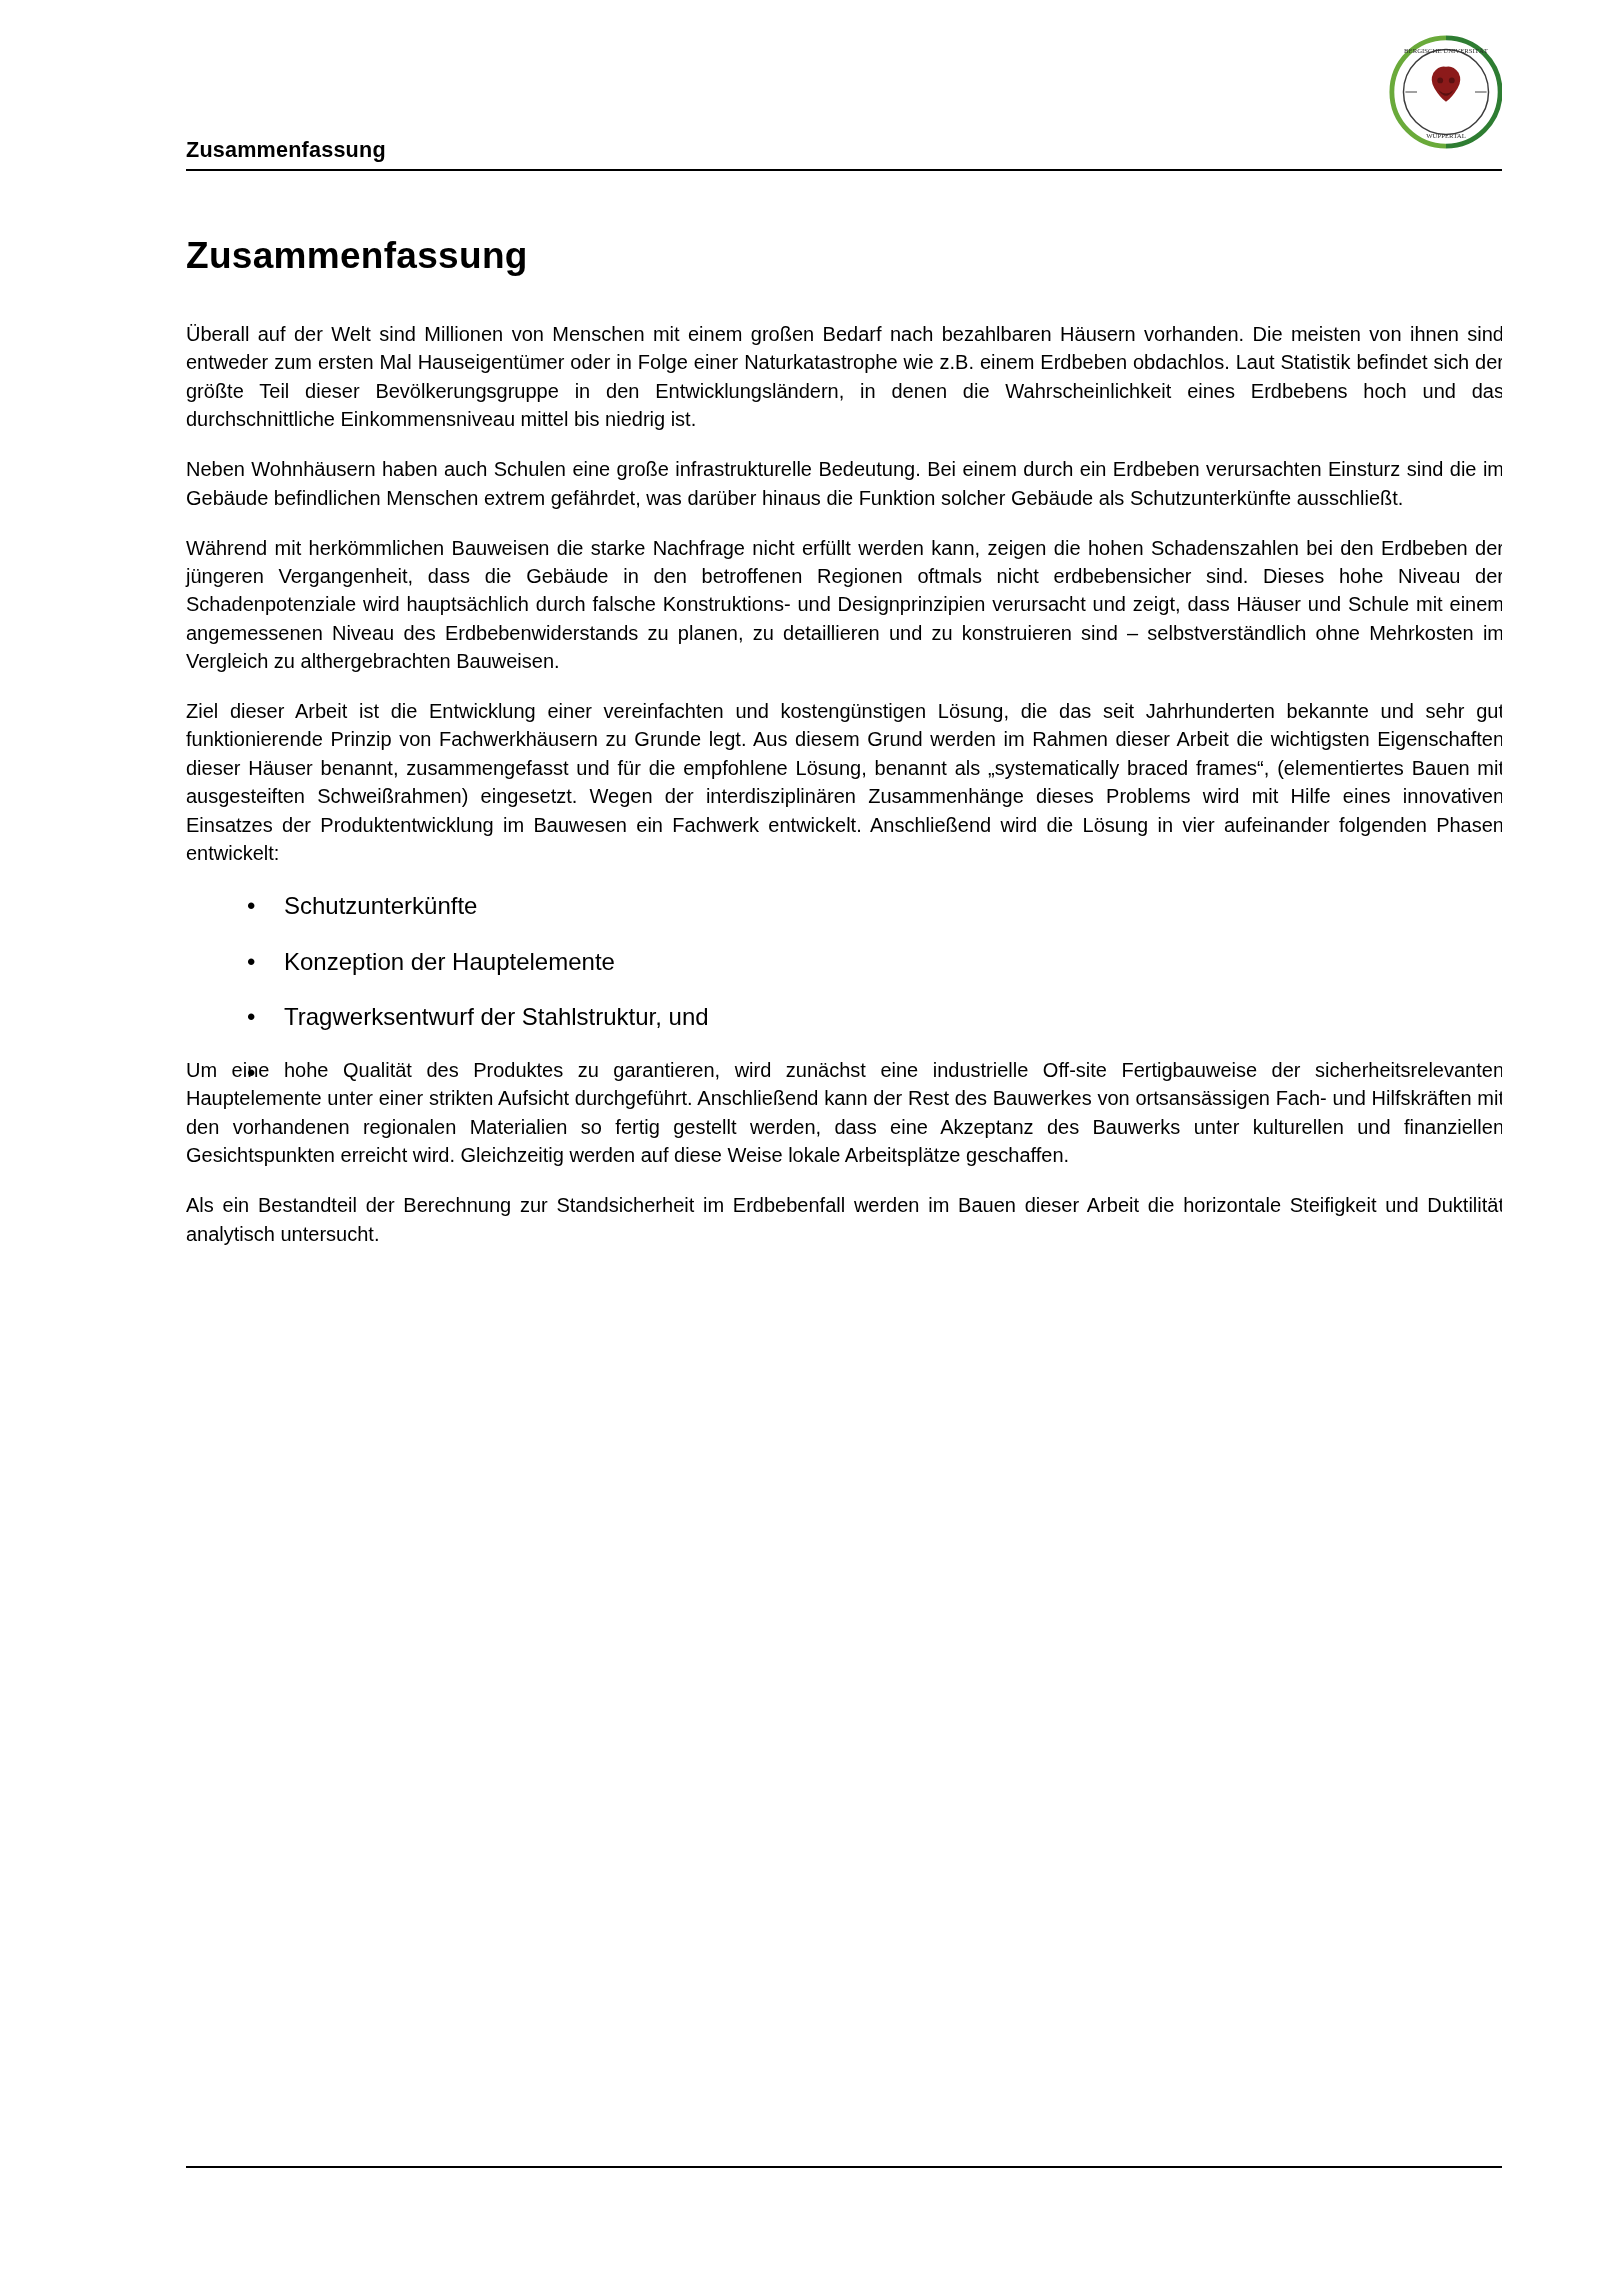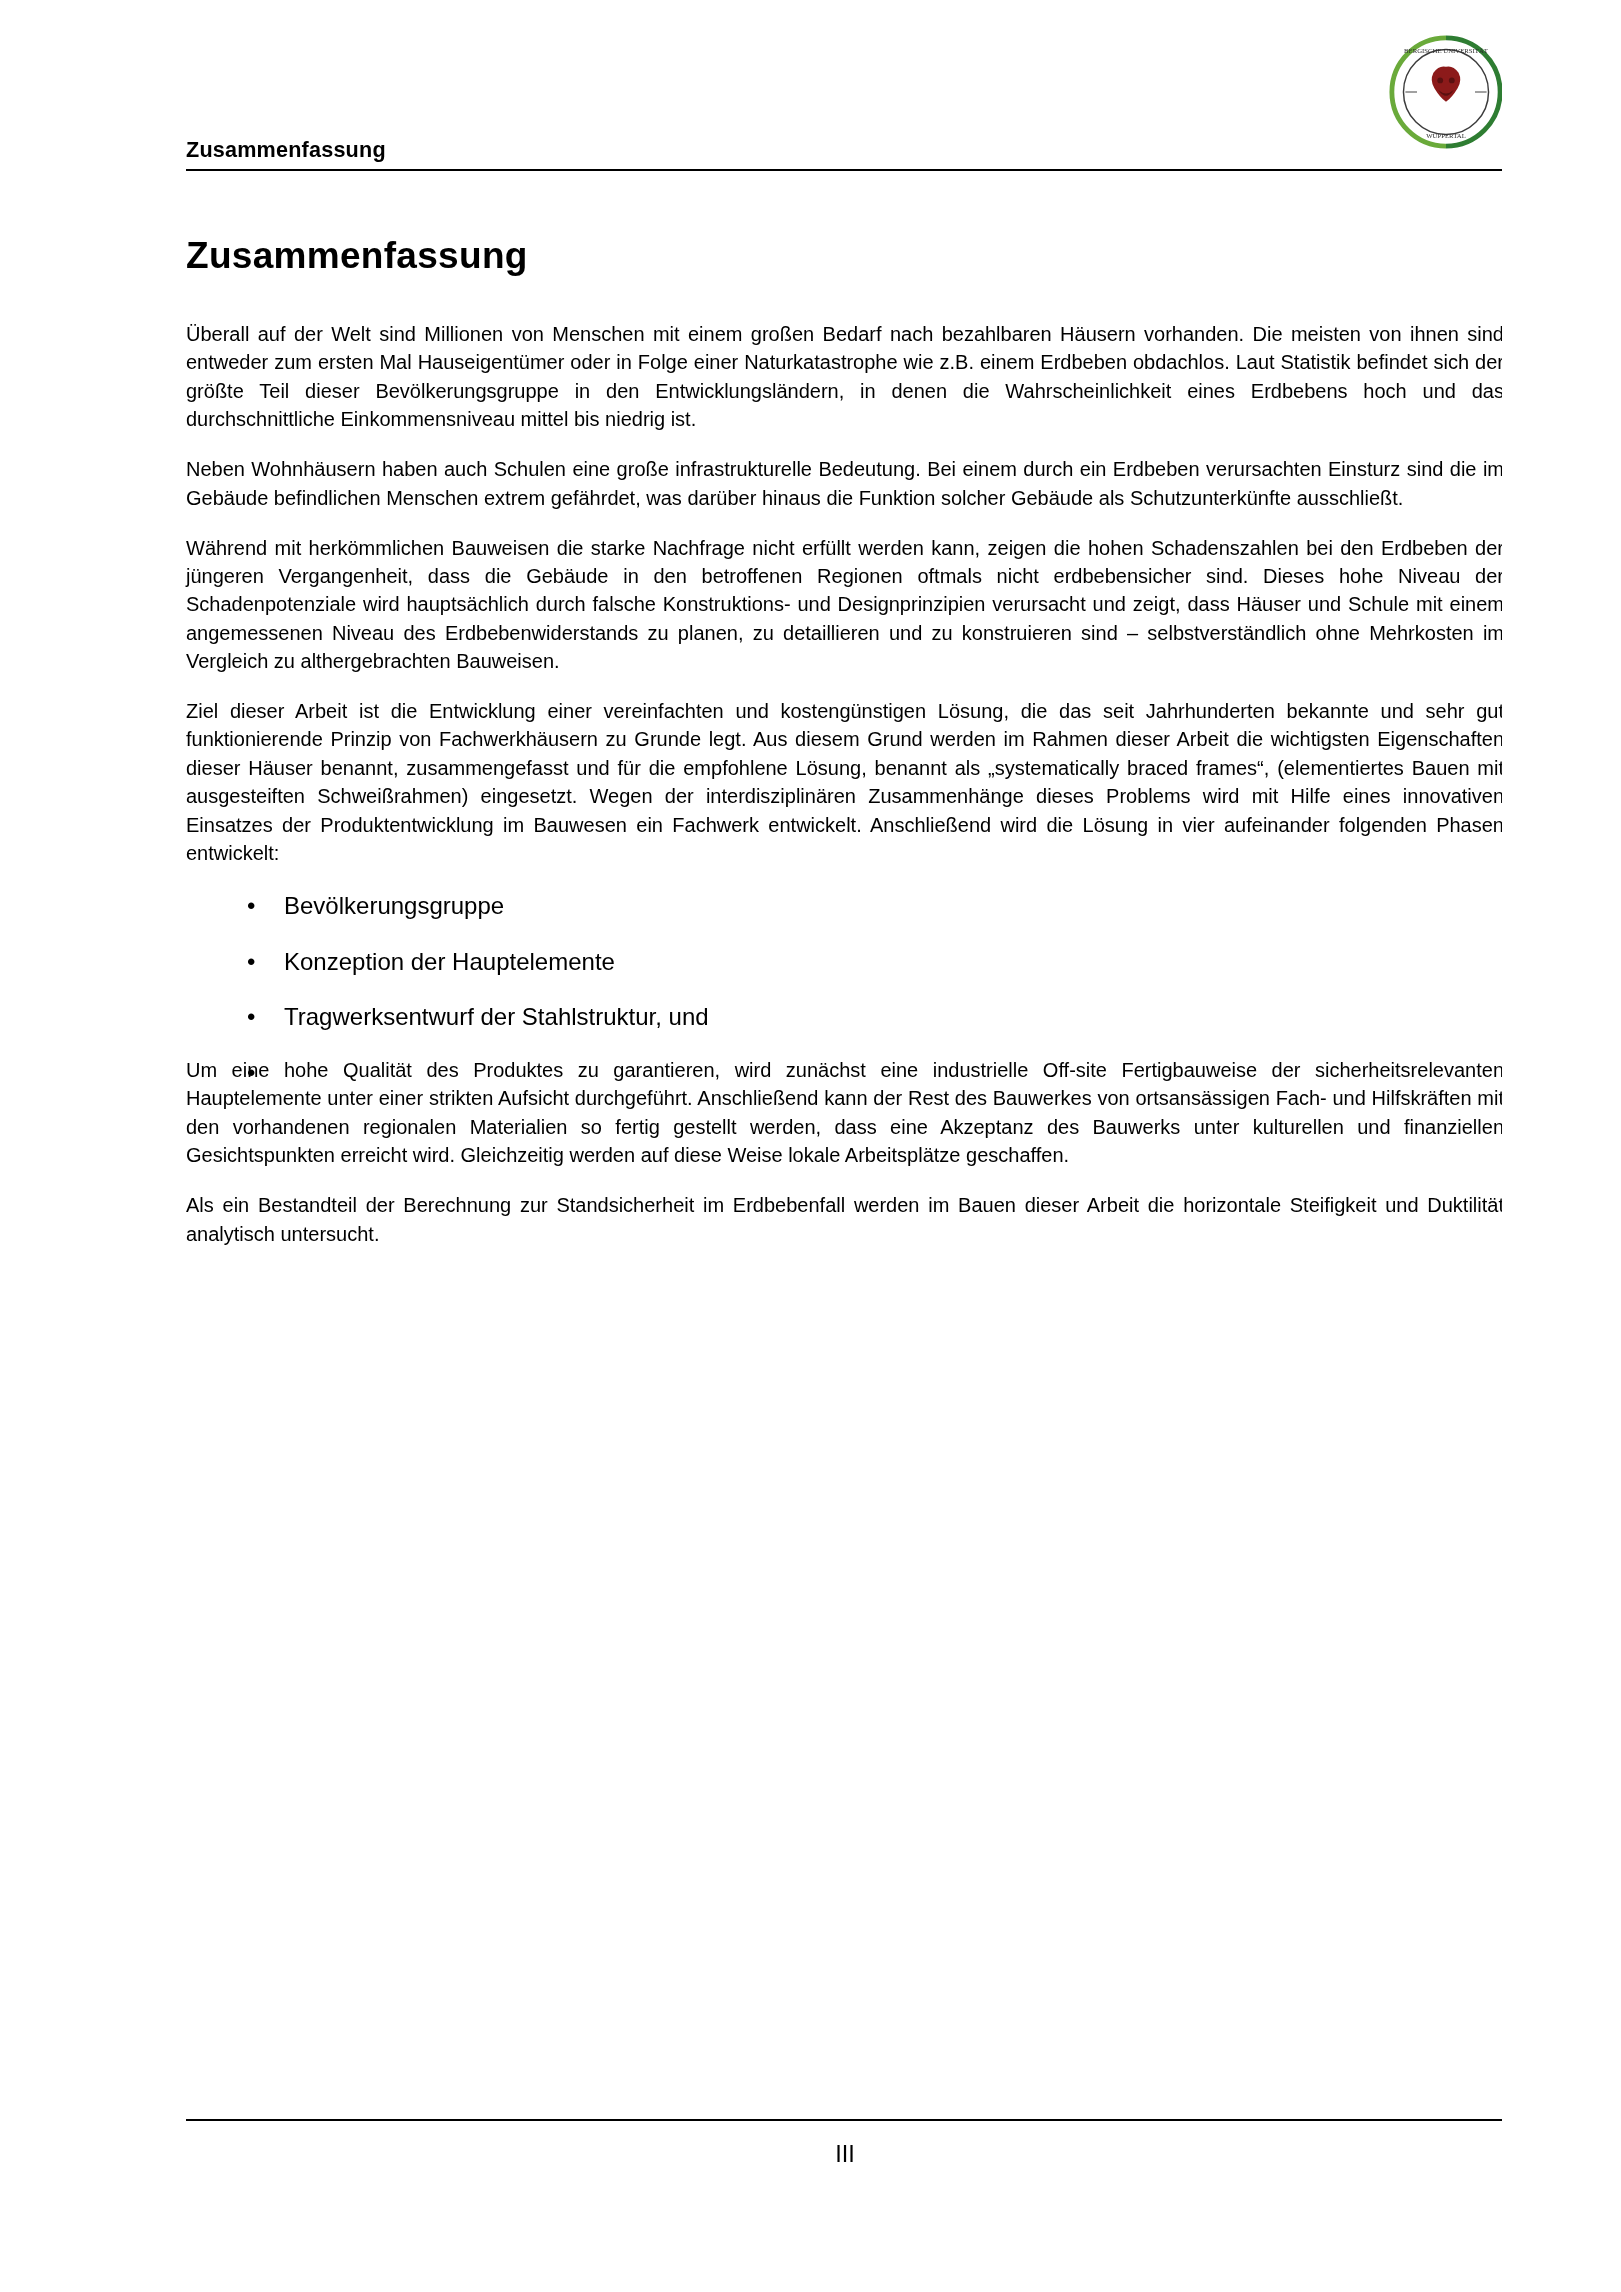--- a/index.html
+++ b/index.html
@@ -144,21 +144,21 @@
     <h1 class="doc-title">Zusammenfassung</h1>
 
     <p class="para">Überall auf der Welt sind Millionen von Menschen mit einem großen Bedarf nach bezahlbaren Häusern vorhanden. Die meisten von ihnen sind entweder zum ersten Mal Hauseigentümer oder in Folge einer Naturkatastrophe wie z.B. einem Erdbeben obdachlos. Laut Statistik befindet sich  der größte Teil dieser Bevölkerungsgruppe in den Entwicklungsländern, in denen die Wahrscheinlichkeit eines Erdbebens hoch und das durchschnittliche Einkommensniveau mittel bis niedrig ist.</p>
     <p class="para">Neben Wohnhäusern  haben auch  Schulen eine große infrastrukturelle Bedeutung. Bei einem durch ein Erdbeben verursachten  Einsturz sind  die im Gebäude befindlichen Menschen extrem gefährdet, was darüber hinaus die Funktion solcher Gebäude als Schutzunterkünfte ausschließt.</p>
     <p class="para">Während mit herkömmlichen Bauweisen die starke Nachfrage nicht erfüllt werden kann, zeigen die hohen Schadenszahlen bei den Erdbeben der jüngeren Vergangenheit, dass die Gebäude in den betroffenen Regionen oftmals nicht erdbebensicher sind. Dieses hohe Niveau der Schadenpotenziale wird hauptsächlich durch falsche  Konstruktions- und Designprinzipien verursacht und zeigt, dass Häuser und Schule mit einem angemessenen Niveau des Erdbebenwiderstands zu planen, zu detaillieren und zu konstruieren sind – selbstverständlich ohne  Mehrkosten im Vergleich zu althergebrachten Bauweisen.</p>
     <p class="para">Ziel dieser Arbeit ist die Entwicklung einer vereinfachten und kostengünstigen Lösung, die das seit Jahrhunderten bekannte und sehr gut funktionierende Prinzip von Fachwerkhäusern zu Grunde legt. Aus diesem Grund werden im Rahmen dieser Arbeit die wichtigsten Eigenschaften dieser Häuser benannt, zusammengefasst und für die empfohlene Lösung, benannt als „systematically braced frames“, (elementiertes Bauen mit ausgesteiften Schweißrahmen) eingesetzt. Wegen der interdisziplinären Zusammenhänge  dieses Problems wird mit Hilfe eines innovativen Einsatzes der Produktentwicklung im Bauwesen ein Fachwerk entwickelt. Anschließend wird die Lösung in vier aufeinander folgenden Phasen entwickelt:</p>
 
     <ul class="bullets">
       <li>
         <span class="dot">•</span>
-        <span>Bevölkerungsgruppe</span>
+        <span>Schutzunterkünfte</span>
       </li>
       <li>
         <span class="dot">•</span>
         <span>Konzeption der Hauptelemente</span>
       </li>
       <li>
         <span class="dot">•</span>
         <span>Tragwerksentwurf der Stahlstruktur, und</span>
       </li>
       <li class="wrap">
@@ -166,17 +166,16 @@
       </li>
     </ul>
 
     <p class="para">Um eine hohe Qualität des Produktes zu garantieren, wird zunächst eine industrielle Off-site Fertigbauweise der sicherheitsrelevanten Hauptelemente unter einer strikten Aufsicht durchgeführt. Anschließend kann der Rest des Bauwerkes von ortsansässigen Fach- und Hilfskräften mit den vorhandenen regionalen Materialien so fertig gestellt werden, dass eine Akzeptanz des Bauwerks unter kulturellen und finanziellen Gesichtspunkten erreicht wird. Gleichzeitig werden auf diese Weise lokale Arbeitsplätze geschaffen.</p>
     <p class="para">Als ein Bestandteil der Berechnung zur Standsicherheit im Erdbebenfall werden im Bauen dieser Arbeit die horizontale Steifigkeit und Duktilität analytisch untersucht.</p>
 
   </div>
 
   <div class="footer">
     <div class="footer-rule"></div>
-    <div class="footer-num">III</div>
   </div>
 
 </div>
 
 
 </body></html>

